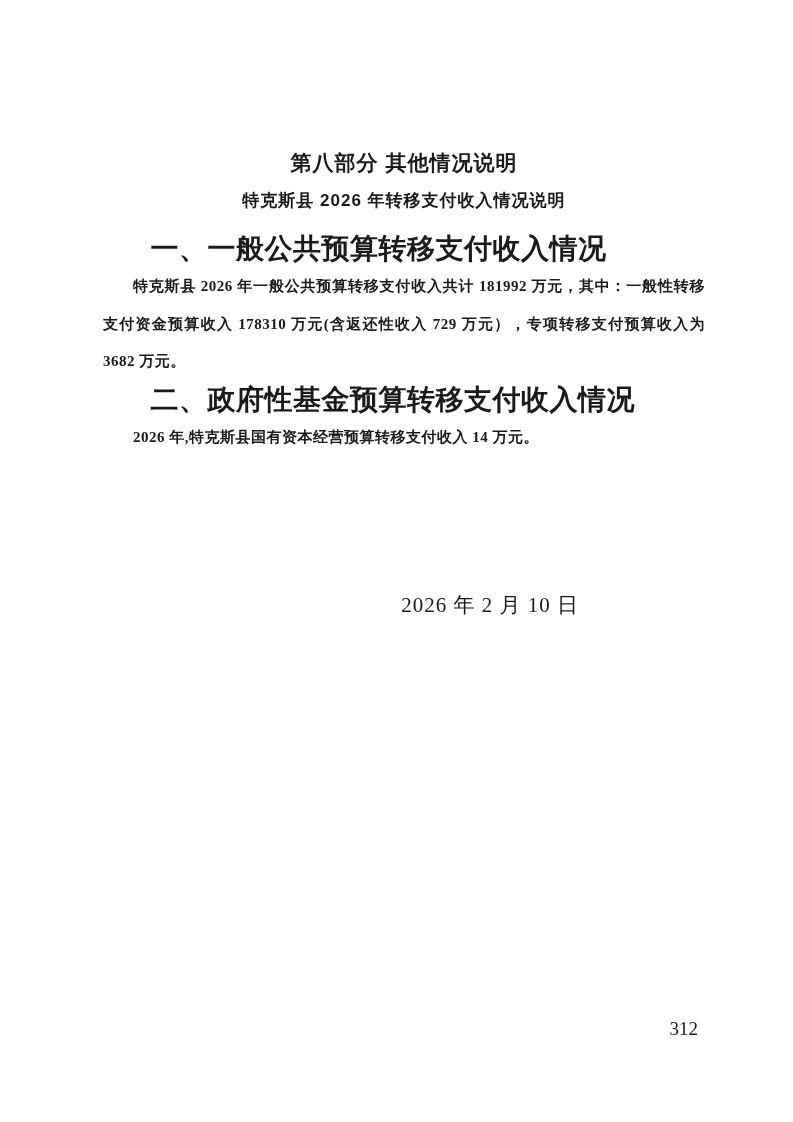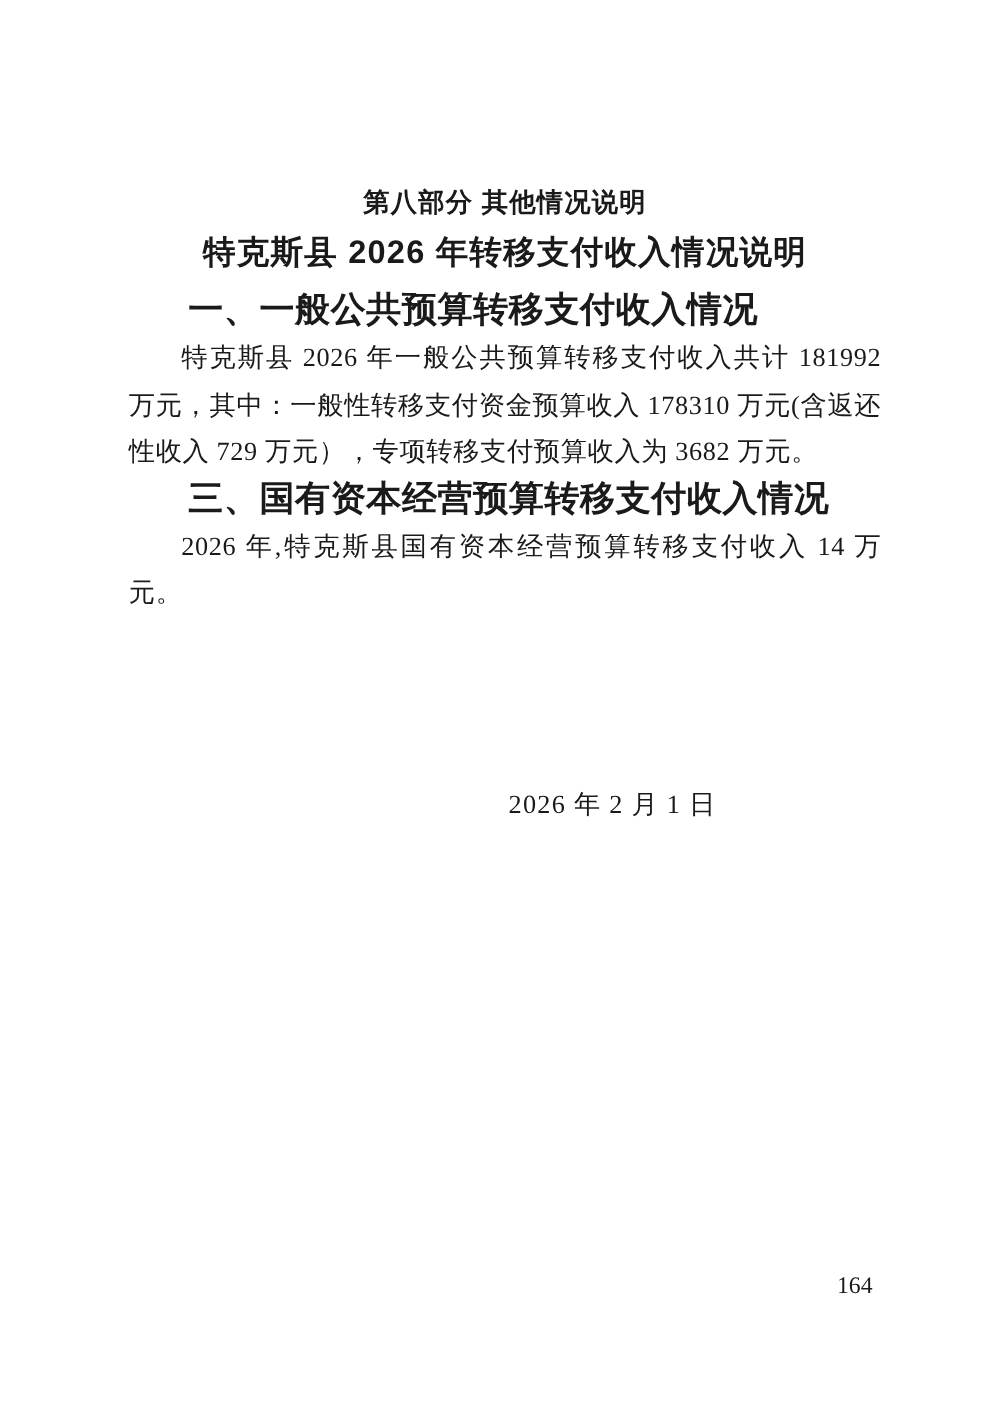--- a/index.html
+++ b/index.html
@@ -28,44 +28,45 @@
     font-weight: 700;
     font-size: 21px;
     line-height: 38px;
     letter-spacing: 1px;
     margin: 0;
   }
   .doc-subtitle {
     text-align: center;
     font-family: "Liberation Sans", "DejaVu Sans", sans-serif;
     font-weight: 700;
-    font-size: 26px;
+    font-size: 17px;
     line-height: 38px;
     letter-spacing: 1px;
     margin: 0;
   }
   .section-heading {
     font-weight: 700;
     font-size: 28px;
     line-height: 38px;
     letter-spacing: 0.5px;
     text-indent: 1.7em;
     margin: 0;
   }
   .section-heading.first {
     margin-top: 10px;
   }
   .body-para {
-    font-size: 21px;
+    font-size: 15px;
     line-height: 37.5px;
     letter-spacing: 0.5px;
     text-indent: 2em;
     text-align: justify;
     text-justify: inter-ideograph;
     margin: 0;
+    font-weight: bold;
   }
   .date-line {
     font-size: 21px;
     line-height: 38px;
     letter-spacing: 1px;
     text-align: center;
     padding-left: 172px;
     margin: 130px 0 0 0;
   }
   .page-number {
@@ -86,25 +87,25 @@
     <h1 class="doc-title">第八部分 其他情况说明</h1>
 
     <h2 class="doc-subtitle">特克斯县 2026 年转移支付收入情况说明</h2>
 
     <div>
       <h3 class="section-heading first">一、一般公共预算转移支付收入情况</h3>
       <p class="body-para">特克斯县 2026 年一般公共预算转移支付收入共计 181992 万元，其中：一般性转移支付资金预算收入 178310 万元(含返还性收入 729 万元），专项转移支付预算收入为 3682 万元。</p>
     </div>
 
     <div>
+      <h3 class="section-heading">二、政府性基金预算转移支付收入情况</h3>
     </div>
 
     <div>
-      <h3 class="section-heading">三、国有资本经营预算转移支付收入情况</h3>
       <p class="body-para">2026 年,特克斯县国有资本经营预算转移支付收入 14 万元。</p>
     </div>
 
-    <p class="date-line">2026 年 2 月 1 日</p>
+    <p class="date-line">2026 年 2 月 10 日</p>
 
   </div>
 
-  <div class="page-number">164</div>
+  <div class="page-number">312</div>
 </div>
 
 </body></html>

